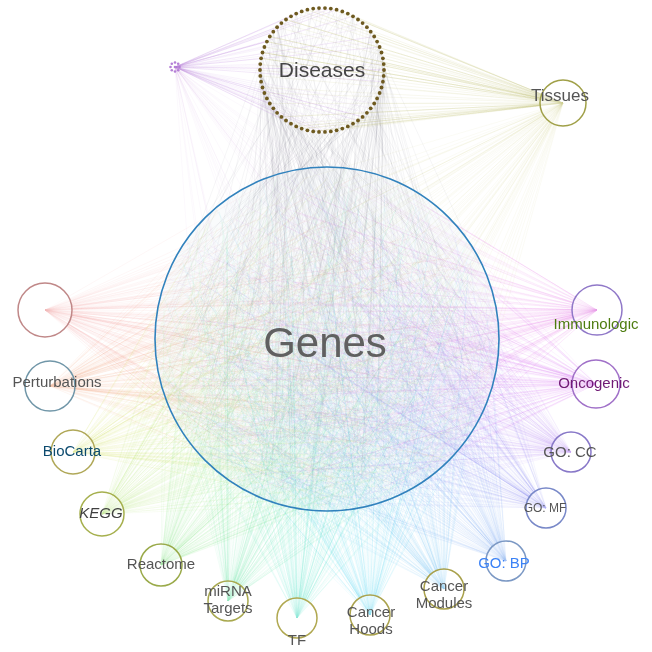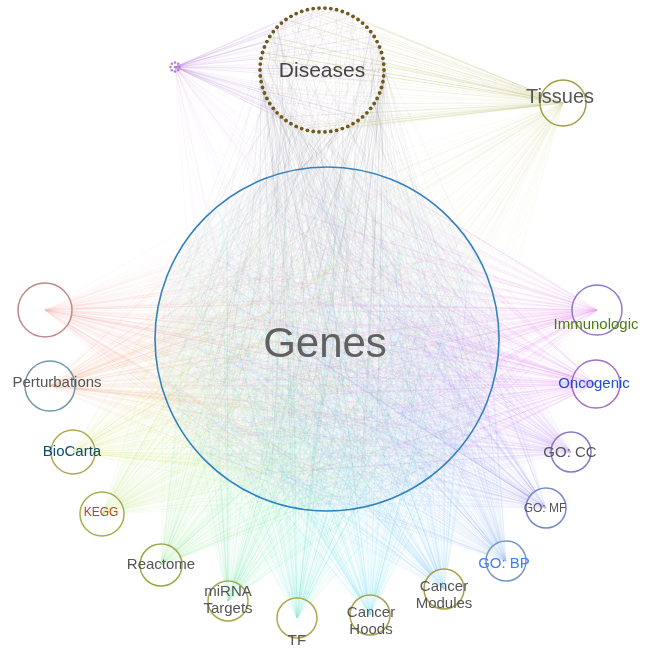--- a/index.html
+++ b/index.html
@@ -2176,31 +2176,31 @@
       <circle cx="444" cy="589" r="20" fill="rgba(255,255,255,0.5)" stroke="#a8a04a" stroke-width="1.5"></circle>
       <circle cx="506" cy="561" r="20" fill="rgba(255,255,255,0.5)" stroke="#7b98c4" stroke-width="1.5"></circle>
       <circle cx="546" cy="508" r="20" fill="rgba(255,255,255,0.5)" stroke="#7888c8" stroke-width="1.5"></circle>
       <circle cx="571" cy="452" r="20" fill="rgba(255,255,255,0.5)" stroke="#8878c8" stroke-width="1.5"></circle>
       <circle cx="596" cy="384" r="24" fill="rgba(255,255,255,0.5)" stroke="#a070c8" stroke-width="1.5"></circle>
       <circle cx="597" cy="310" r="25" fill="rgba(255,255,255,0.5)" stroke="#9078c8" stroke-width="1.5"></circle>
     </svg>
 
   <div class="nodelabel" style="left: 325px; top: 343px; font-size: 42px; color: rgb(96, 96, 96);">Genes</div>
   <div class="nodelabel" style="left: 322px; top: 70px; font-size: 21px; color: rgb(69, 69, 69);">Diseases</div>
-  <div class="nodelabel" style="left: 560px; top: 96px; font-size: 20px; color: rgb(85, 85, 85);">Tissues</div>
+  <div class="nodelabel" style="left: 560px; top: 96px; font-size: 17px; color: rgb(85, 85, 85);">Tissues</div>
   <div class="nodelabel" style="left: 57px; top: 382px; font-size: 15px; color: rgb(85, 85, 85);">Perturbations</div>
   <div class="nodelabel" style="left: 72px; top: 451px; font-size: 15px; color: #0c4a6e;">BioCarta</div>
-  <div class="nodelabel" style="left: 101px; top: 513px; font-size: 12px; color: #c2410c;">KEGG</div>
+  <div class="nodelabel" style="left: 101px; top: 513px; font-size: 15px; color: #404040; font-style: italic;">KEGG</div>
   <div class="nodelabel" style="left: 161px; top: 564px; font-size: 15px; color: rgb(85, 85, 85);">Reactome</div>
   <div class="nodelabel" style="left: 228px; top: 600px; font-size: 15px; color: rgb(85, 85, 85);">miRNA
 Targets</div>
   <div class="nodelabel" style="left: 297px; top: 621px; font-size: 15px; color: rgb(85, 85, 85); margin-top: 28px;">TF
 Targets</div>
   <div class="nodelabel" style="left: 371px; top: 621px; font-size: 15px; color: rgb(85, 85, 85);">Cancer
 Hoods</div>
   <div class="nodelabel" style="left: 444px; top: 595px; font-size: 15px; color: rgb(85, 85, 85);">Cancer
 Modules</div>
   <div class="nodelabel" style="left: 504px; top: 563px; font-size: 15px; color: #3b82f6;">GO: BP</div>
   <div class="nodelabel" style="left: 545px; top: 509px; font-size: 12px; color: rgb(85, 85, 85);">GO: MF</div>
   <div class="nodelabel" style="left: 570px; top: 452px; font-size: 15px; color: rgb(85, 85, 85);">GO: CC</div>
-  <div class="nodelabel" style="left: 594px; top: 383px; font-size: 15px; color: #1d4ed8;">Oncogenic</div>
+  <div class="nodelabel" style="left: 594px; top: 383px; font-size: 15px; color: #701a75;">Oncogenic</div>
   <div class="nodelabel" style="left: 596px; top: 324px; font-size: 15px; color: #4d7c0f;">Immunologic</div>
 </div>
 
 </body></html>

